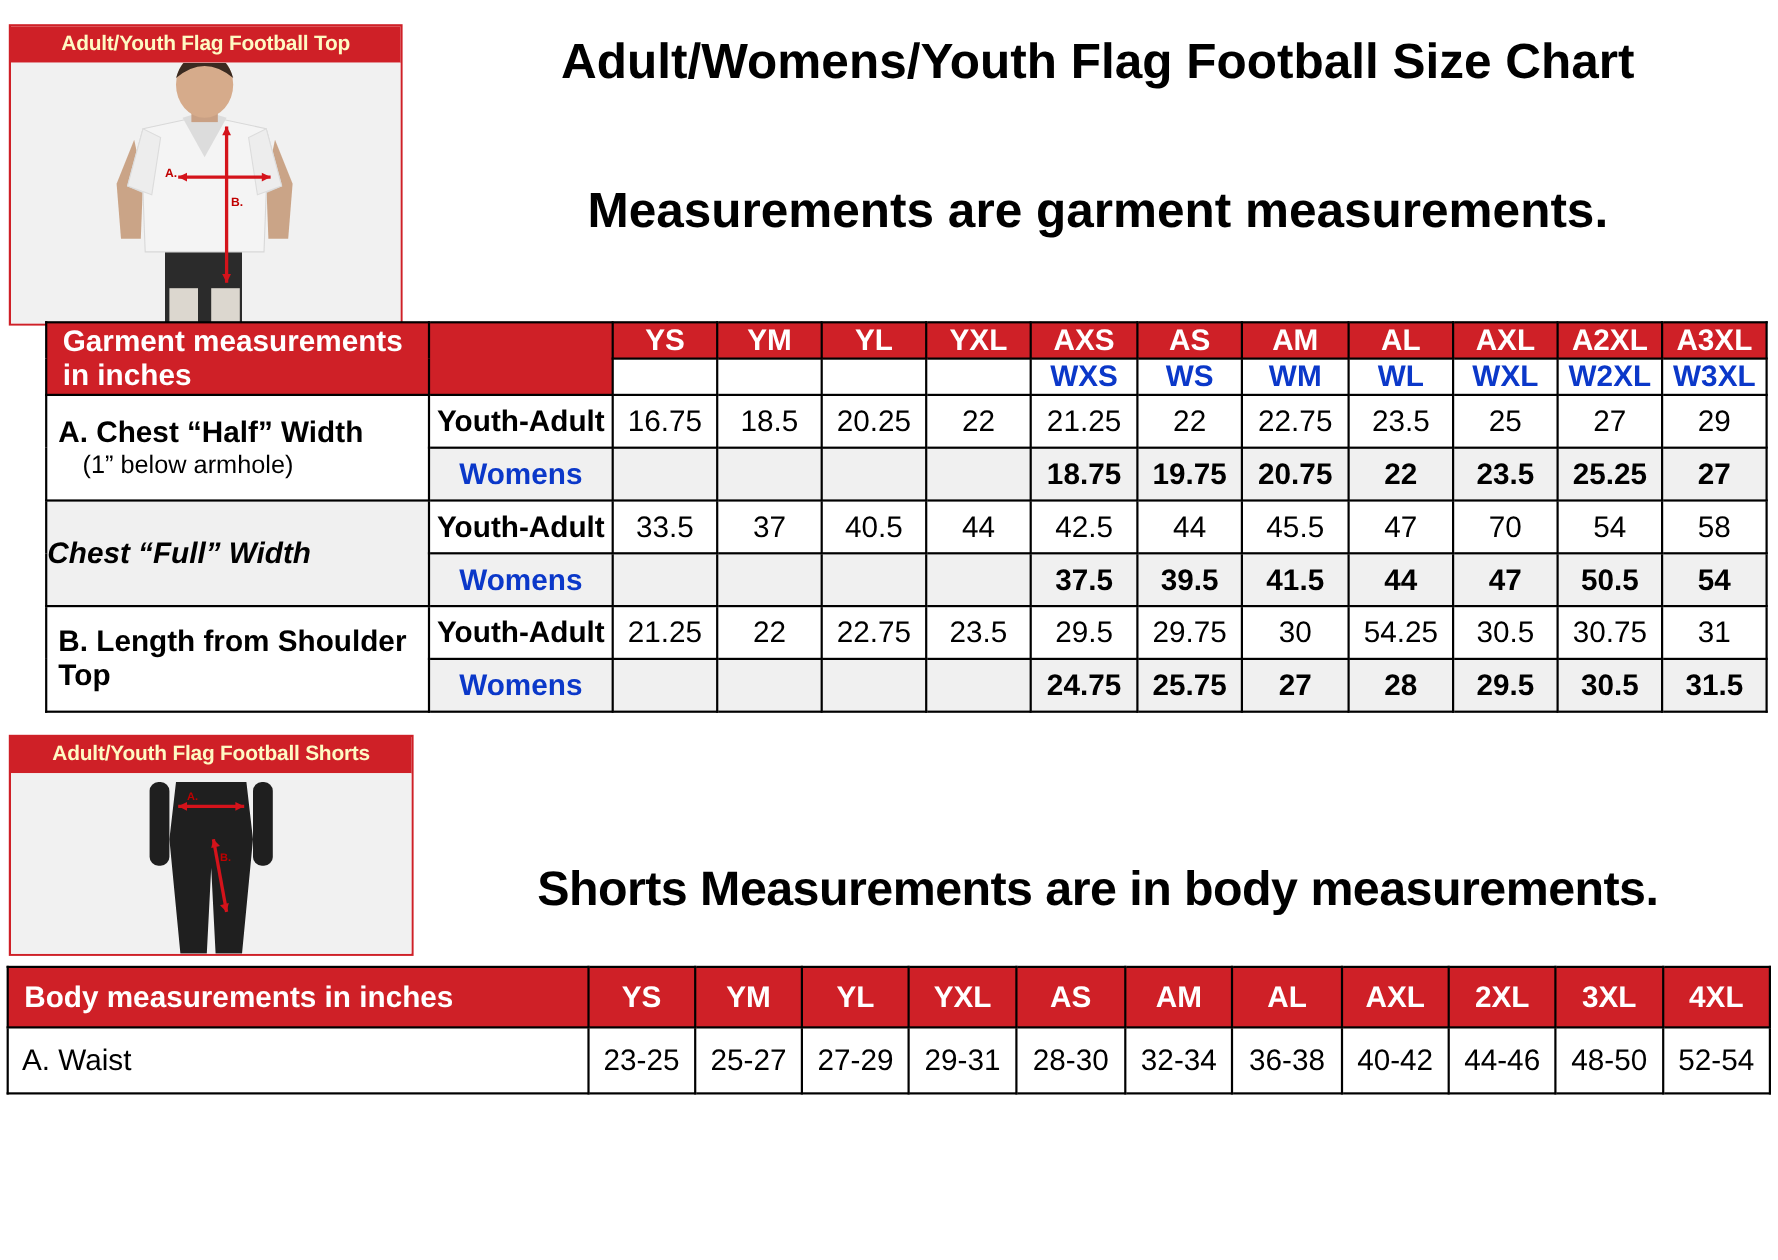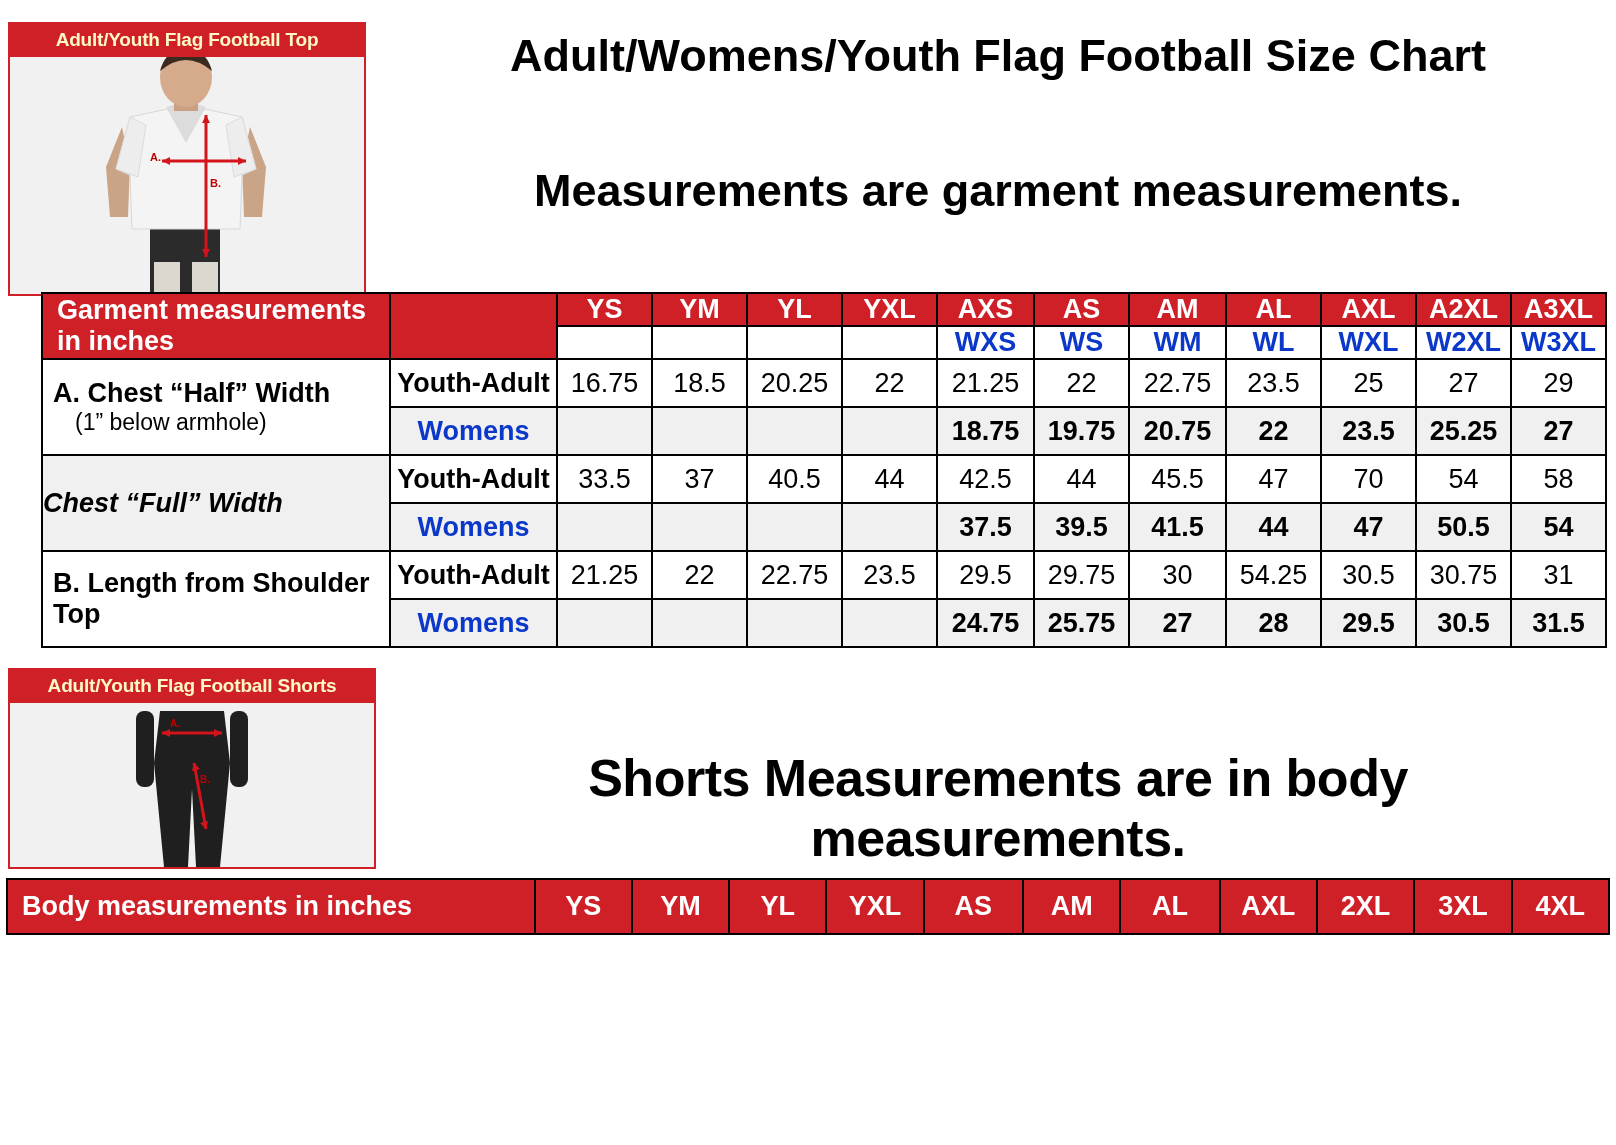--- a/index.html
+++ b/index.html
@@ -46,21 +46,21 @@
   .h1 {
     position: absolute;
     font-weight: bold;
     color: #000;
     text-align: center;
     font-family: "Liberation Sans", sans-serif;
   }
   #title1 { left: 386px; top: 30px; width: 1224px; font-size: 45px; }
   #title2 { left: 386px; top: 165px; width: 1224px; font-size: 45px; }
   #title3 {
-    left: 396px; top: 748px; width: 1204px; font-size: 52px;
+    left: 396px; top: 784px; width: 1204px; font-size: 44px;
     letter-spacing: -0.5px;
   }
 
   
   table.grid {
     position: absolute;
     border-collapse: collapse;
     table-layout: fixed;
   }
   table.grid td, table.grid th {
@@ -349,16 +349,30 @@
         <td class="hdr">YL</td>
         <td class="hdr">YXL</td>
         <td class="hdr">AS</td>
         <td class="hdr">AM</td>
         <td class="hdr">AL</td>
         <td class="hdr">AXL</td>
         <td class="hdr">2XL</td>
         <td class="hdr">3XL</td>
         <td class="hdr">4XL</td>
       </tr>
+      <tr style="height:60px">
+        <td class="bodyrow-label">A. Waist</td>
+        <td>23-25</td>
+        <td>25-27</td>
+        <td>27-29</td>
+        <td>29-31</td>
+        <td>28-30</td>
+        <td>32-34</td>
+        <td>36-38</td>
+        <td>40-42</td>
+        <td>44-46</td>
+        <td>48-50</td>
+        <td>52-54</td>
+      </tr>
     </tbody>
   </table>
 
 </div>
 
 </body></html>

